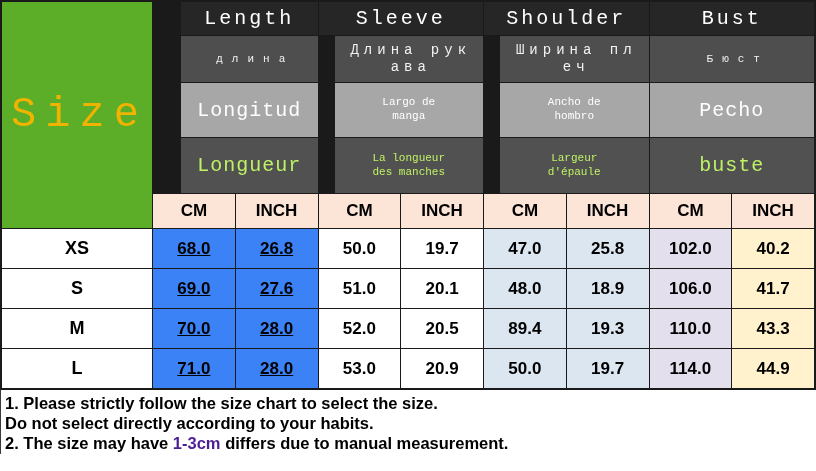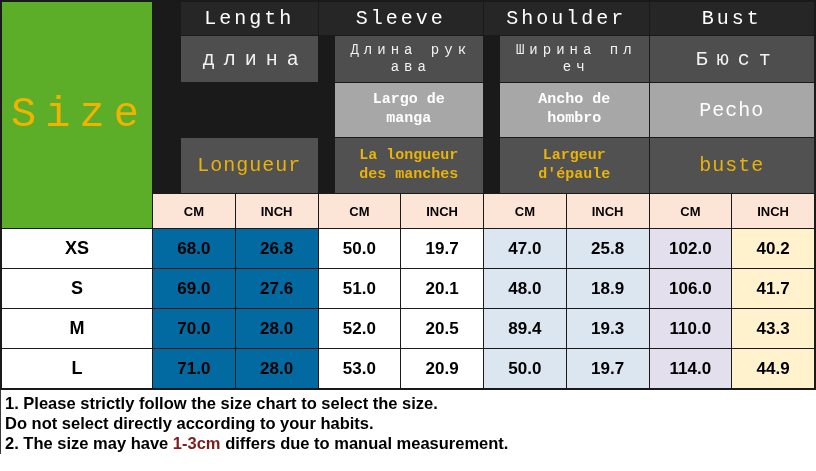--- a/index.html
+++ b/index.html
@@ -47,60 +47,60 @@
     font-size: 42px;
     letter-spacing: 9px;
     padding-left: 5px;
   }
   
   .r-en { background: #262626; color: #ffffff;
           font-family: "Liberation Mono", "DejaVu Sans Mono", monospace;
           font-size: 20px; letter-spacing: 3px; }
   .r-ru { background: #4e4e4e; color: #f2f2f2;
           font-family: "Liberation Mono", "DejaVu Sans Mono", monospace; }
-  .ru1 { font-size: 20px; letter-spacing: 9px; padding-left: 12px; }
+  .ru1 { font-size: 11px; letter-spacing: 9px; padding-left: 12px; }
   .ru2 { font-size: 14px; letter-spacing: 5px; padding-left: 4px; }
   .r-es { background: #a7a7a7; color: #ffffff;
           font-family: "Liberation Mono", "DejaVu Sans Mono", monospace; }
-  .r-fr { background: #515151; color: #eab308;
+  .r-fr { background: #515151; color: #bef264;
           font-family: "Liberation Mono", "DejaVu Sans Mono", monospace; }
   .lang1 { font-size: 20px; letter-spacing: 1px; }
-  .lang2 { font-size: 15px; letter-spacing: 0px; font-weight: bold; }
+  .lang2 { font-size: 11px; letter-spacing: 0px; }
 
   
   .r-unit { background: #fce4d6; color: #000000;
-            font-weight: bold; font-size: 13px; }
+            font-weight: bold; font-size: 17px; }
   
   .sp2-1 { grid-column: 2 / 4; margin-left: 28px; }
   .sp2-2 { grid-column: 4 / 6; }
   .sp2-3 { grid-column: 6 / 8; }
   .sp2-4 { grid-column: 8 / 10; }
 
   
   .lbl  { background: #ffffff; color: #000; font-weight: bold; font-size: 18px; }
   .val  { color: #000; font-weight: bold; font-size: 17px; }
-  .c-green  { background: #0369a1; }
+  .c-green  { background: #3b82f6; text-decoration: underline; }
   .c-white  { background: #ffffff; }
   .c-blue   { background: #dce6f1; }
   .c-lav    { background: #e4dfec; }
   .c-yellow { background: #fff2cc; }
 
   
   .notes {
     box-sizing: border-box;
     margin: 0;
     padding: 3px 0 0 4px;
     border-left: 1px solid #3a3a3a;
     height: 64px;
     font-weight: bold;
     font-size: 16.5px;
     line-height: 20px;
     color: #000000;
   }
-  .notes .red { color: #7f1d1d; }
+  .notes .red { color: #4c1d95; }
 </style>
 </head>
 <body>
 
 <div class="page">
 
   <div class="size-table">
 
     <div class="cell size-cell">Size</div>
 
@@ -109,20 +109,21 @@
     <div class="cell r-en sp2-3">Shoulder</div>
     <div class="cell r-en sp2-4">Bust</div>
 
     <div class="cell r-ru ru1 sp2-1">длина</div>
     <div class="cell r-ru ru2 ml sp2-2">Длина рук
 ава</div>
     <div class="cell r-ru ru2 ml sp2-3">Ширина пл
 еч</div>
     <div class="cell r-ru ru1 sp2-4">Бюст</div>
 
+    <div class="cell r-es lang1 sp2-1">Longitud</div>
     <div class="cell r-es lang2 ml sp2-2">Largo de
 manga</div>
     <div class="cell r-es lang2 ml sp2-3">Ancho de
 hombro</div>
     <div class="cell r-es lang1 sp2-4">Pecho</div>
 
     <div class="cell r-fr lang1 sp2-1">Longueur</div>
     <div class="cell r-fr lang2 ml sp2-2">La longueur
 des manches</div>
     <div class="cell r-fr lang2 ml sp2-3">Largeur

